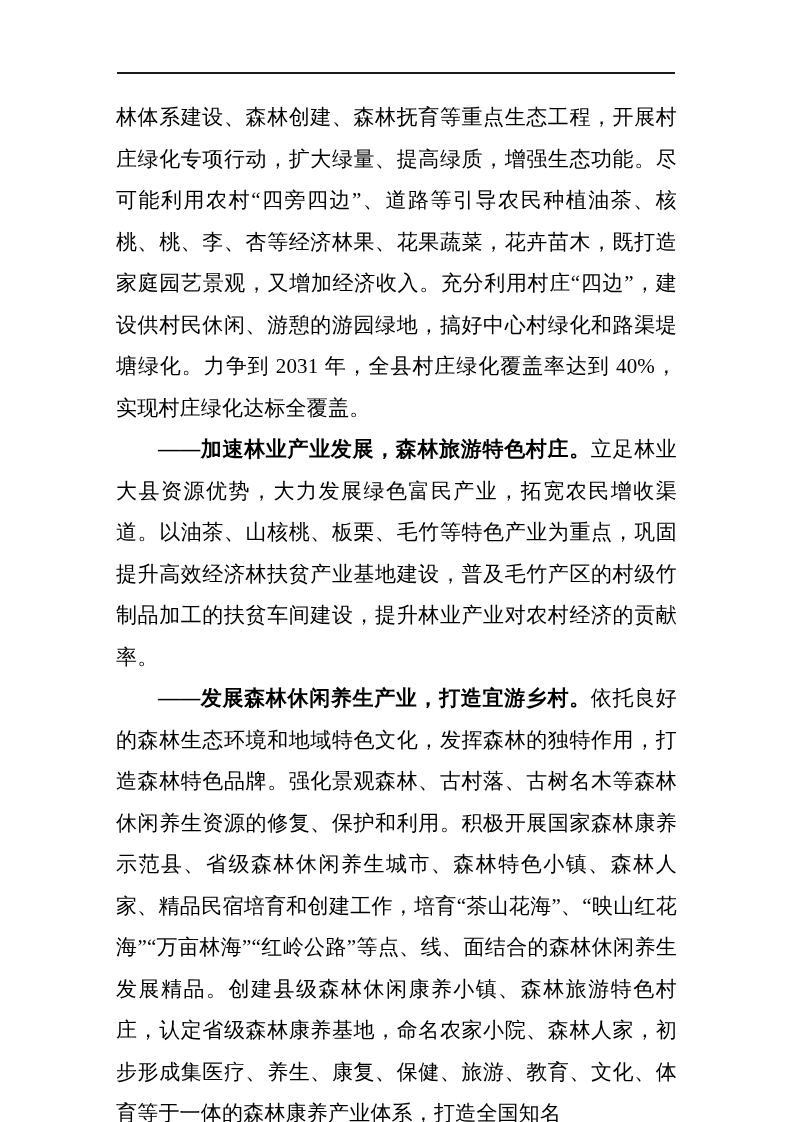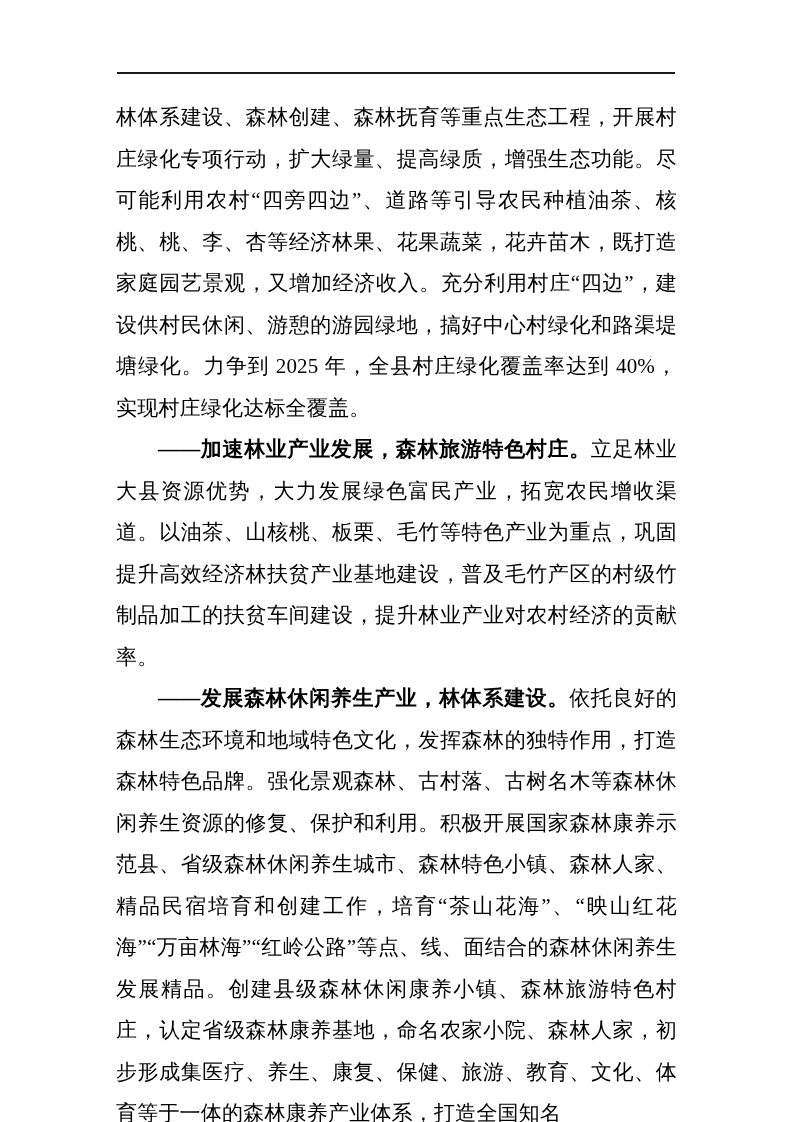--- a/index.html
+++ b/index.html
@@ -55,20 +55,20 @@
 </style>
 </head>
 <body>
 
 <div class="page">
 
   <div class="header-rule"></div>
 
   <div class="doc-body">
 
-    <p class="para"><span>林体系建设、森林创建、森林抚育等重点生态工程，开展村庄绿化专项行动，扩大绿量、提高绿质，增强生态功能。尽可能利用农村“四旁四边”、道路等引导农民种植油茶、核桃、桃、李、杏等经济林果、花果蔬菜，花卉苗木，既打造家庭园艺景观，又增加经济收入。充分利用村庄“四边”，建设供村民休闲、游憩的游园绿地，搞好中心村绿化和路渠堤塘绿化。力争到 2025 年，全县村庄绿化覆盖率达到 40%，实现村庄绿化达标全覆盖。</span></p>
+    <p class="para"><span>林体系建设、森林创建、森林抚育等重点生态工程，开展村庄绿化专项行动，扩大绿量、提高绿质，增强生态功能。尽可能利用农村“四旁四边”、道路等引导农民种植油茶、核桃、桃、李、杏等经济林果、花果蔬菜，花卉苗木，既打造家庭园艺景观，又增加经济收入。充分利用村庄“四边”，建设供村民休闲、游憩的游园绿地，搞好中心村绿化和路渠堤塘绿化。力争到 2031 年，全县村庄绿化覆盖率达到 40%，实现村庄绿化达标全覆盖。</span></p>
 
     <p class="para indent"><span class="lead">——加速林业产业发展，森林旅游特色村庄。</span><span>立足林业大县资源优势，大力发展绿色富民产业，拓宽农民增收渠道。以油茶、山核桃、板栗、毛竹等特色产业为重点，巩固提升高效经济林扶贫产业基地建设，普及毛竹产区的村级竹制品加工的扶贫车间建设，提升林业产业对农村经济的贡献率。</span></p>
 
-    <p class="para indent"><span class="lead">——发展森林休闲养生产业，林体系建设。</span><span>依托良好的森林生态环境和地域特色文化，发挥森林的独特作用，打造森林特色品牌。强化景观森林、古村落、古树名木等森林休闲养生资源的修复、保护和利用。积极开展国家森林康养示范县、省级森林休闲养生城市、森林特色小镇、森林人家、精品民宿培育和创建工作，培育“茶山花海”、“映山红花海”“万亩林海”“红岭公路”等点、线、面结合的森林休闲养生发展精品。创建县级森林休闲康养小镇、森林旅游特色村庄，认定省级森林康养基地，命名农家小院、森林人家，初步形成集医疗、养生、康复、保健、旅游、教育、文化、体育等于一体的森林康养产业体系，打造全国知名</span></p>
+    <p class="para indent"><span class="lead">——发展森林休闲养生产业，打造宜游乡村。</span><span>依托良好的森林生态环境和地域特色文化，发挥森林的独特作用，打造森林特色品牌。强化景观森林、古村落、古树名木等森林休闲养生资源的修复、保护和利用。积极开展国家森林康养示范县、省级森林休闲养生城市、森林特色小镇、森林人家、精品民宿培育和创建工作，培育“茶山花海”、“映山红花海”“万亩林海”“红岭公路”等点、线、面结合的森林休闲养生发展精品。创建县级森林休闲康养小镇、森林旅游特色村庄，认定省级森林康养基地，命名农家小院、森林人家，初步形成集医疗、养生、康复、保健、旅游、教育、文化、体育等于一体的森林康养产业体系，打造全国知名</span></p>
 
   </div>
 </div>
 
 </body></html>

